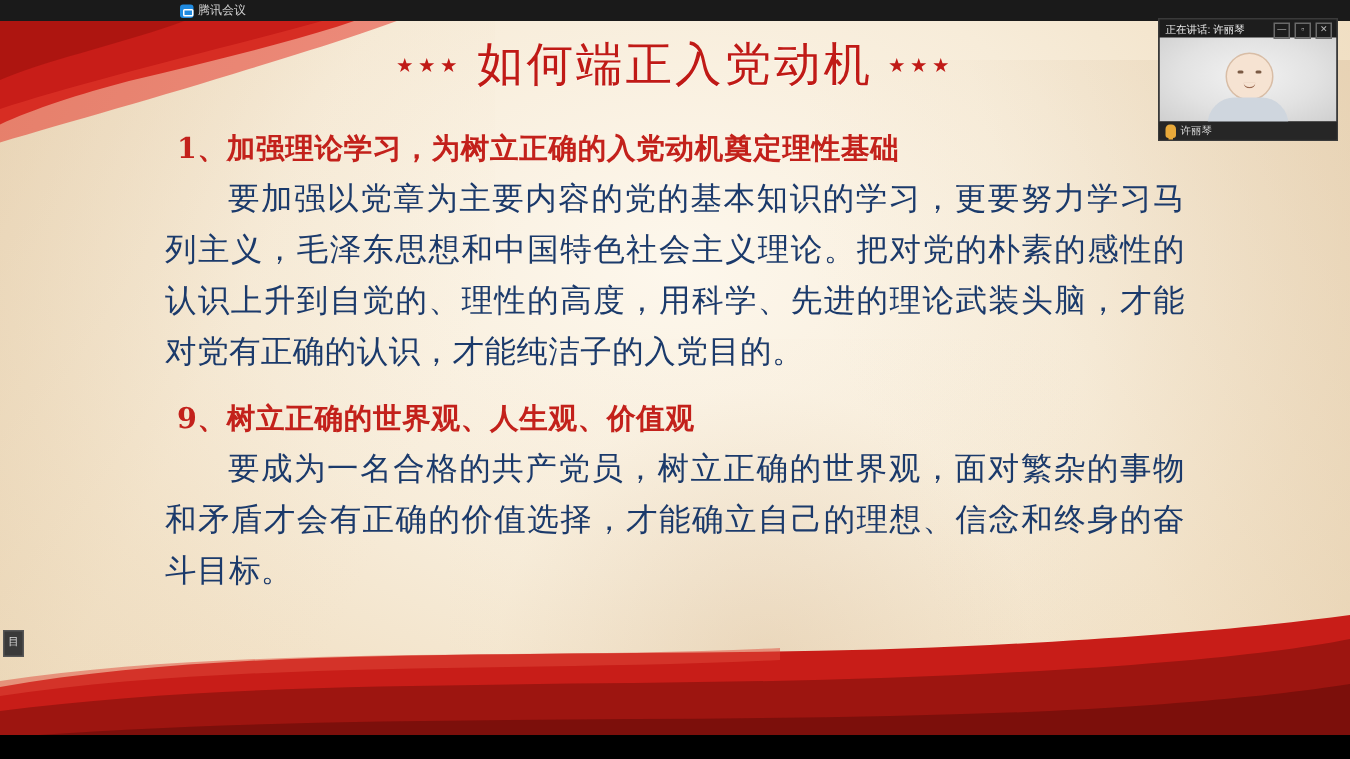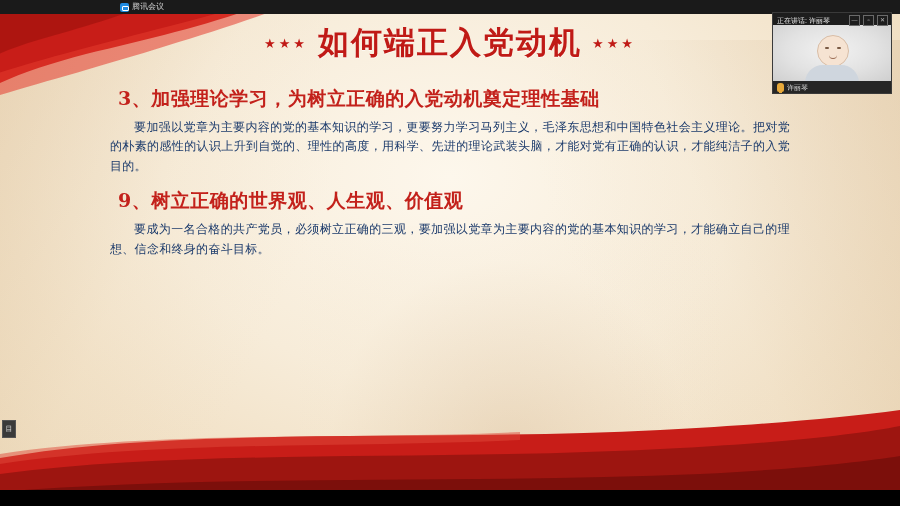--- a/index.html
+++ b/index.html
@@ -70,21 +70,21 @@
     width: 900px;
     text-align: center;
     display: flex;
     align-items: center;
     justify-content: center;
     gap: 10px;
   }
   .title-text {
     font-family: "DejaVu Serif", "Liberation Serif", serif;
     font-size: 31px;
-    font-weight: bold;
+    font-weight: normal;
     color: #c01a16;
     letter-spacing: 2px;
     text-shadow: 0 1px 0 rgba(255,255,255,0.6);
     white-space: nowrap;
   }
   .stars {
     color: #c01a16;
     font-size: 17px;
     letter-spacing: 3px;
     line-height: 1;
@@ -100,22 +100,22 @@
   }
   .heading {
     font-family: "DejaVu Serif", "Liberation Serif", serif;
     font-size: 19px;
     font-weight: bold;
     color: #c3211b;
     margin: 12px 0 6px 8px;
     letter-spacing: 0.5px;
   }
   .para {
-    font-family: Liberation Serif, serif;
-    font-size: 12px;
+    font-family: Liberation Mono, monospace;
+    font-size: 21px;
     color: #1b3a6b;
     line-height: 1.62;
     text-indent: 2em;
     text-align: justify;
     margin: 4px 0 2px 0;
     letter-spacing: 0.3px;
   }
 
   
   .left-marker {
@@ -298,25 +298,25 @@
       </svg>
     </div>
 
     <div class="title-row">
       <span class="stars small">★★★</span>
       <span class="title-text">如何端正入党动机</span>
       <span class="stars small">★★★</span>
     </div>
 
     <div class="content">
-      <div class="heading">3、加强理论学习，为树立正确的入党动机奠定理性基础</div>
+      <div class="heading">1、加强理论学习，为树立正确的入党动机奠定理性基础</div>
       <div class="para">要加强以党章为主要内容的党的基本知识的学习，更要努力学习马列主义，毛泽东思想和中国特色社会主义理论。把对党的朴素的感性的认识上升到自觉的、理性的高度，用科学、先进的理论武装头脑，才能对党有正确的认识，才能纯洁子的入党目的。</div>
 
       <div class="heading">9、树立正确的世界观、人生观、价值观</div>
-      <div class="para">要成为一名合格的共产党员，必须树立正确的三观，要加强以党章为主要内容的党的基本知识的学习，才能确立自己的理想、信念和终身的奋斗目标。</div>
+      <div class="para">要成为一名合格的共产党员，树立正确的世界观，面对繁杂的事物和矛盾才会有正确的价值选择，才能确立自己的理想、信念和终身的奋斗目标。</div>
     </div>
 
     <div class="ribbon-bottom">
       <svg width="900" height="110" viewBox="0 0 900 110" preserveAspectRatio="none">
         <path d="M0,62 C180,30 420,46 660,34 C760,29 840,22 900,14 L900,110 L0,110 Z" fill="#c81d18"></path>
         <path d="M0,78 C200,52 430,66 680,52 C790,46 860,38 900,30 L900,110 L0,110 Z" fill="#9d1510"></path>
         <path d="M0,96 C220,78 470,88 700,78 C800,73 862,66 900,60 L900,110 L0,110 Z" fill="#7c0f0b"></path>
         <path d="M0,58 C160,34 360,44 520,36 L520,44 C360,52 160,44 0,68 Z" fill="#e0493a" opacity="0.5"></path>
       </svg>
     </div>

